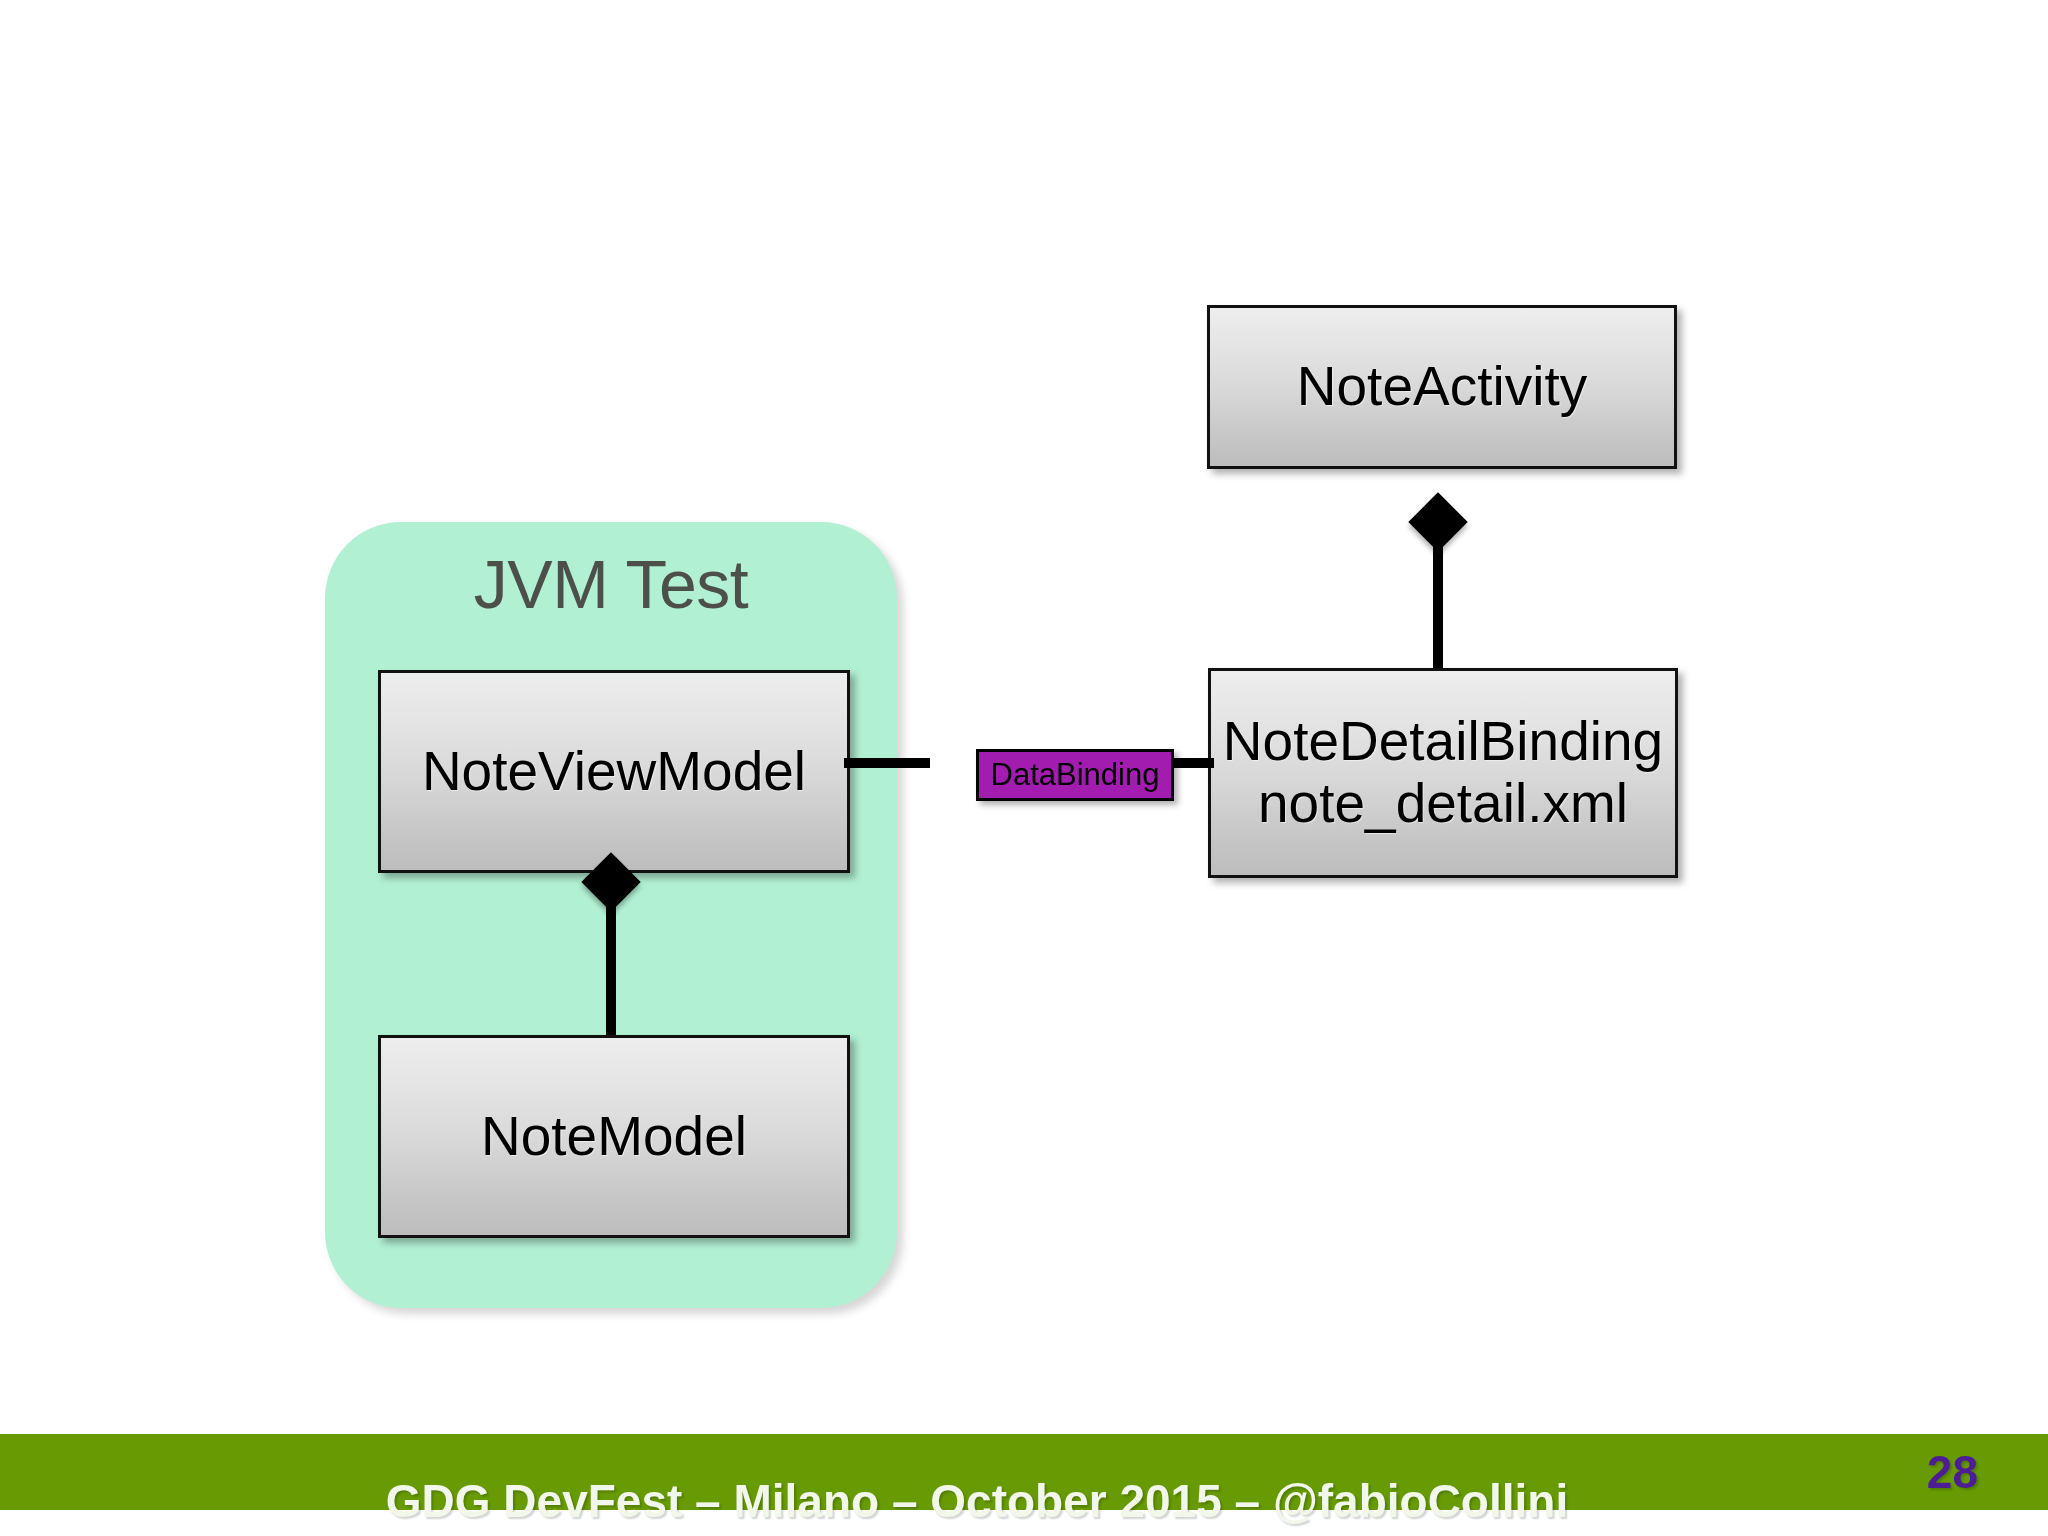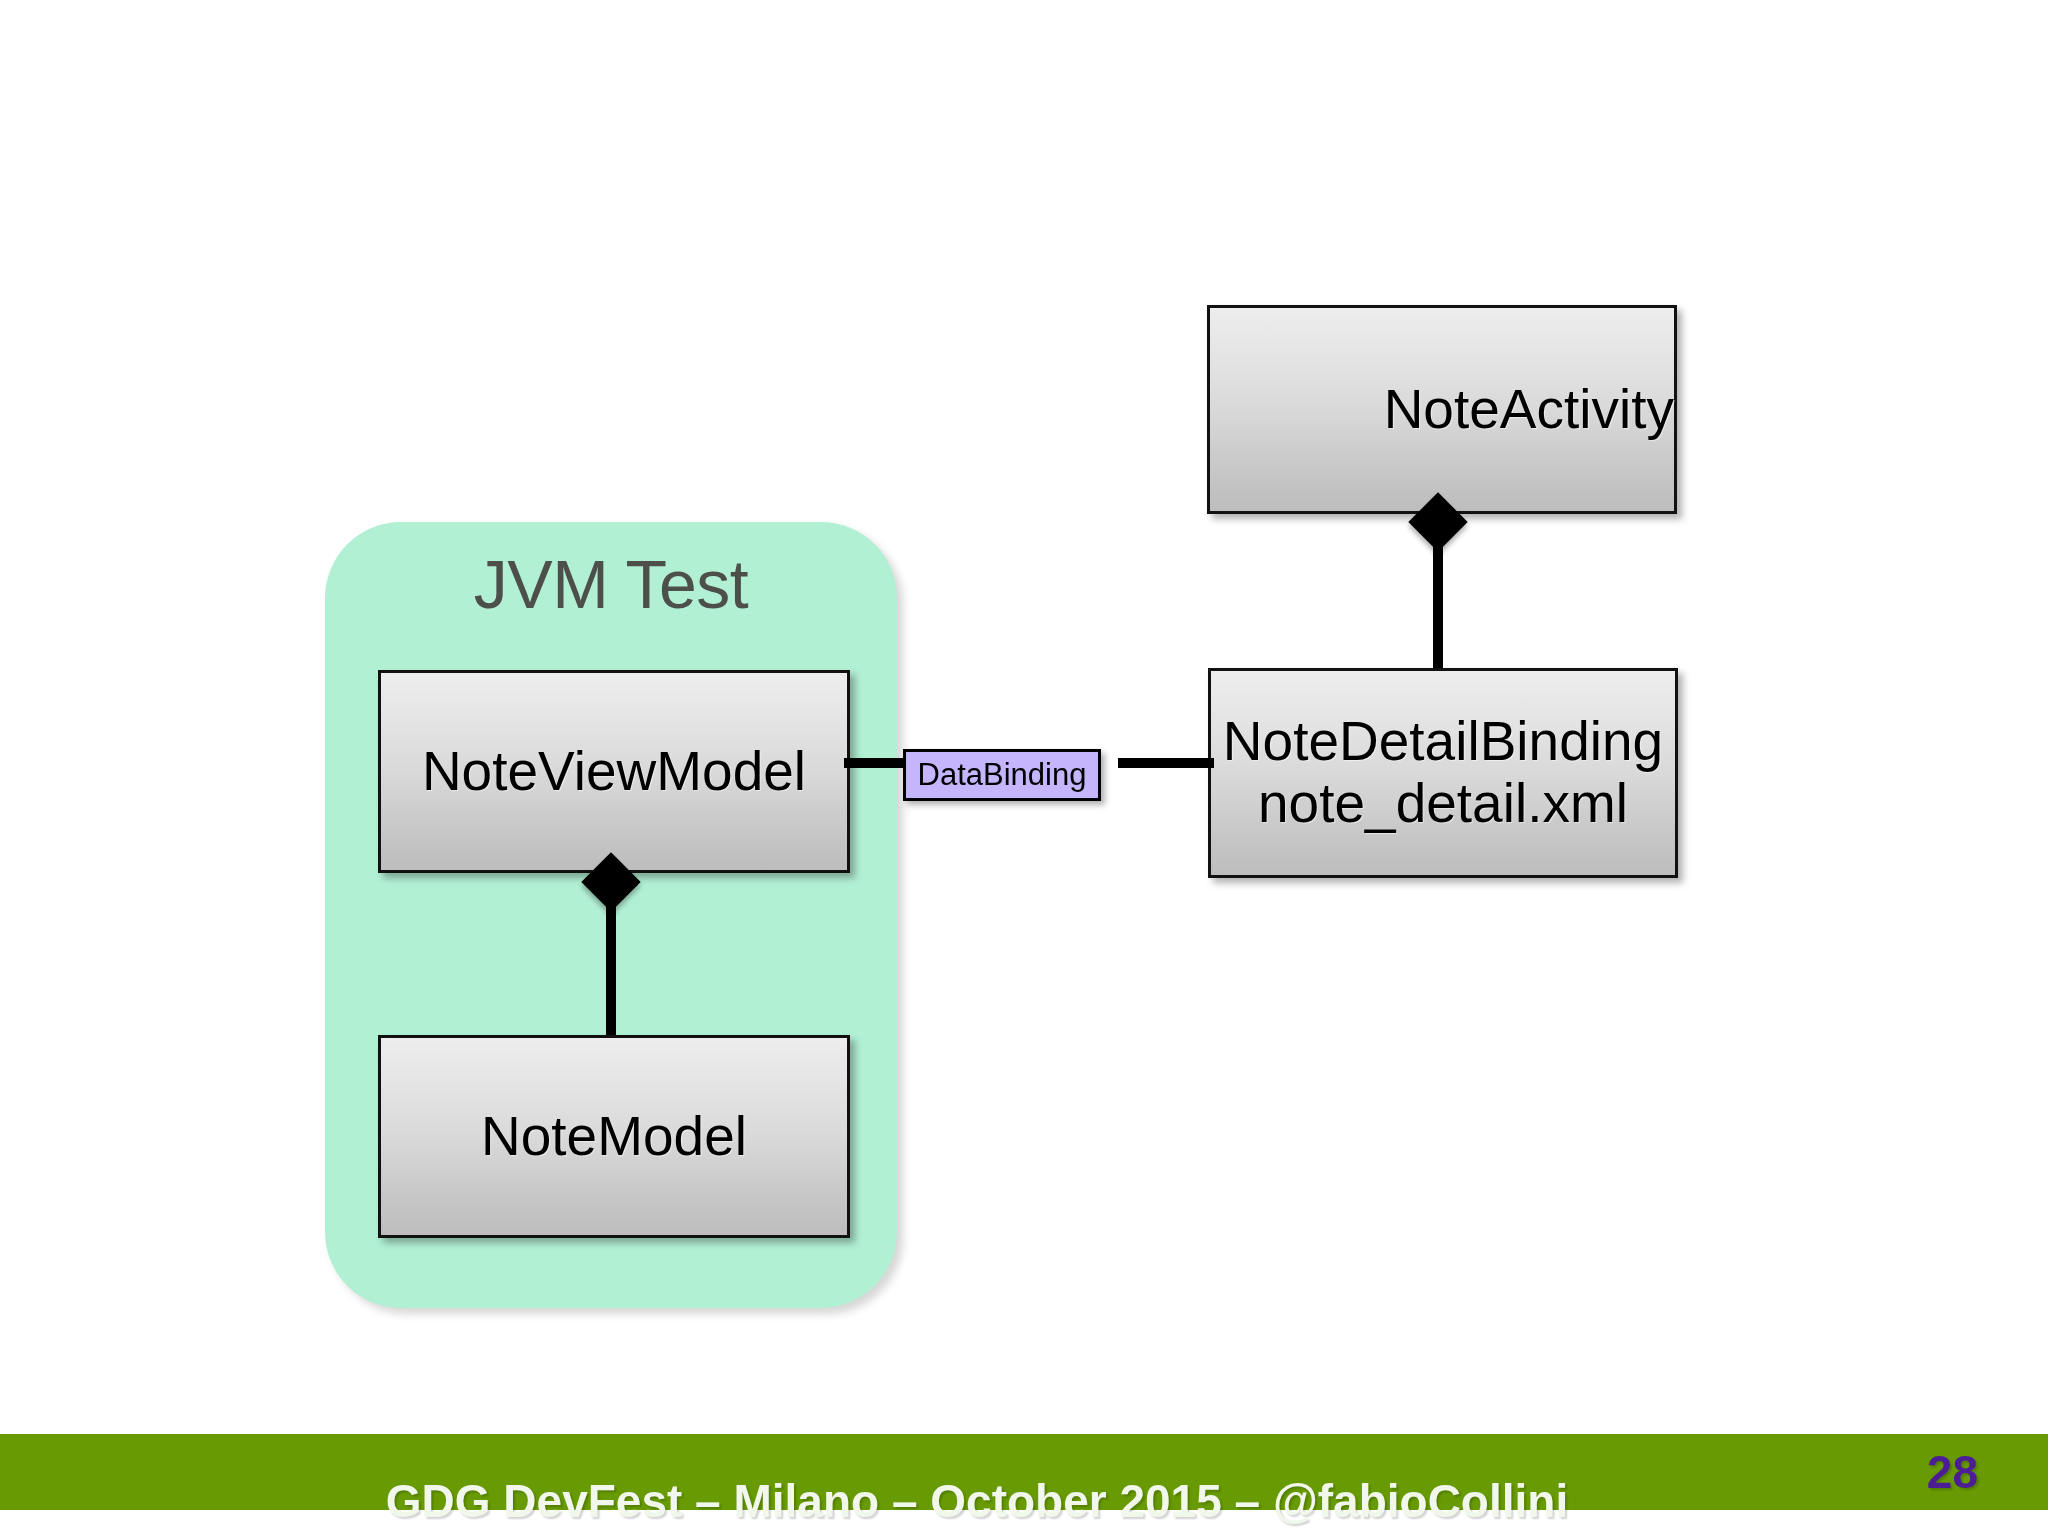--- a/index.html
+++ b/index.html
@@ -55,21 +55,21 @@
     align-items: center;
     justify-content: center;
     color: #000000;
     font-size: 55px;
     line-height: 1.12;
     text-align: center;
     text-shadow: 1px 1px 1px rgba(255,255,255,0.55);
   }
   .uml-box .line { display: block; white-space: nowrap; }
 
-  #box-note-activity { left: 1207px; top: 305px; width: 470px; height: 209px; align-items: flex-end; }
+  #box-note-activity { left: 1207px; top: 305px; width: 470px; height: 164px; }
   #box-note-detail   { left: 1208px; top: 668px; width: 470px; height: 210px; }
   #box-note-viewmodel{ left: 378px;  top: 670px; width: 472px; height: 203px; }
   #box-note-model    { left: 378px;  top: 1035px; width: 472px; height: 203px; }
 
   
   .conn-v {
     position: absolute;
     width: 10px;
     background: #000000;
   }
@@ -91,26 +91,26 @@
     background: #000000;
     transform: rotate(45deg);
     box-shadow: 3px 3px 5px rgba(0,0,0,0.30);
   }
   #diamond-activity { left: 1417px; top: 501px; }
   #diamond-viewmodel{ left: 590px;  top: 861px; }
 
   
   #chip-databinding {
     position: absolute;
-    left: 903px;
+    left: 976px;
     top: 749px;
     width: 198px;
     height: 52px;
     box-sizing: border-box;
-    background: #c4b5fd;
+    background: #a21caf;
     border: 3px solid #000000;
     box-shadow: 4px 4px 6px rgba(0,0,0,0.30);
     display: flex;
     align-items: center;
     justify-content: center;
     font-size: 31px;
     color: #000000;
     white-space: nowrap;
   }
 

